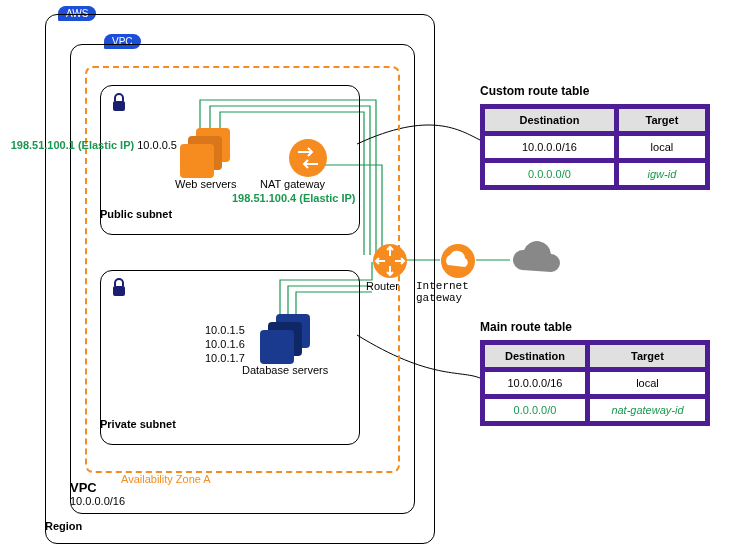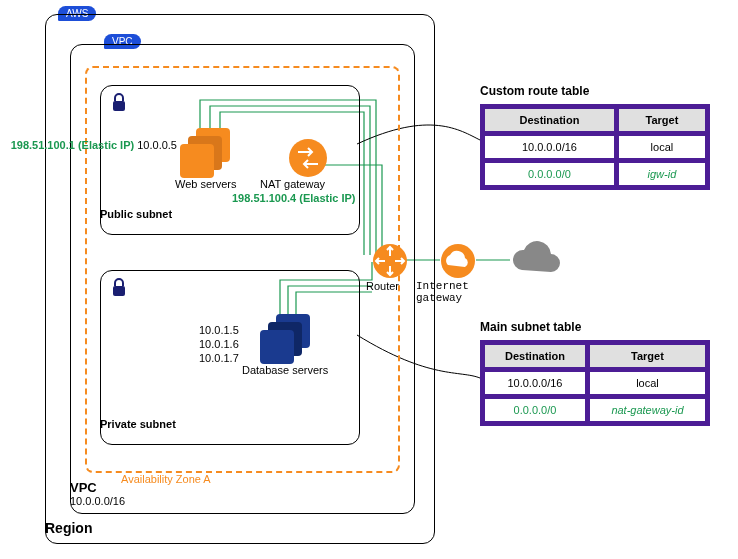--- a/index.html
+++ b/index.html
@@ -42,21 +42,21 @@
   <g stroke="#000" stroke-width="1" fill="none">
     <path d="M357,144 C430,110 460,130 480,140"></path>
     <path d="M357,335 C430,380 460,370 480,378"></path>
   </g>
 </svg>
 
 <div class="abs aws-badge" style="left:58px; top:6px;">AWS</div>
 <div class="abs vpc-badge" style="left:104px; top:34px;">VPC</div>
 
 <div class="abs box" style="left:45px; top:14px; width:390px; height:530px;"></div>
-<div class="abs center bold" style="left:45px; top:520px; width:390px; font-size:14px;">Region</div>
+<div class="abs center bold" style="left:45px; top:520px; width:390px; font-size:11px;">Region</div>
 
 <div class="abs box" style="left:70px; top:44px; width:345px; height:470px;"></div>
 <div class="abs center" style="left:70px; top:480px; width:345px;">
   <div class="bold" style="font-size:13px;">VPC</div>
   <div>10.0.0.0/16</div>
 </div>
 
 <div class="abs dash" style="left:85px; top:66px; width:315px; height:407px;"></div>
 <div class="abs center orange" style="left:85px; top:473px; width:315px;padding-left:36px;">Availability Zone A</div>
 
@@ -109,21 +109,21 @@
 </div>
 
 <div class="abs" style="left:258px; top:312px;">
   <svg width="56" height="52">
     <rect x="18" y="2" width="34" height="34" rx="4" fill="#1a3a8f"></rect>
     <rect x="10" y="10" width="34" height="34" rx="4" fill="#0f2766"></rect>
     <rect x="2" y="18" width="34" height="34" rx="4" fill="#1a3a8f"></rect>
   </svg>
 </div>
 <div class="abs center" style="left:242px; top:364px; width:100px;">Database servers</div>
-<div class="abs" style="left:199px; top:323px; text-align:right; line-height:14px;">
+<div class="abs" style="left:205px; top:323px; text-align:right; line-height:14px;">
   <div>10.0.1.5</div>
   <div>10.0.1.6</div>
   <div>10.0.1.7</div>
 </div>
 
 <div class="abs" style="left:372px; top:243px;">
   <svg width="36" height="36">
       <circle cx="18" cy="18" r="17" fill="#f68b1f"></circle>
     <g stroke="#fff" stroke-width="2">
         <path d="M18,5 v8 M18,23 v8 M5,18 h8 M23,18 h8"></path>
@@ -161,21 +161,21 @@
         </tr>
     <tr>
           <td class="green-td2">0.0.0.0/0</td>
           <td class="green-td">igw-id</td>
         </tr>
   </tbody>
     </table>
 </div>
 
 <div class="abs" style="left:480px; top:320px; width:230px;">
-  <div class="center bold" style="margin-bottom:6px; font-size:12px;">Main subnet table</div>
+  <div class="center bold" style="margin-bottom:6px; font-size:12px;">Main route table</div>
   <table style="width:100%;">
     <tbody>
         <tr>
           <th>Destination</th>
           <th>Target</th>
         </tr>
     <tr>
           <td>10.0.0.0/16</td>
           <td>local</td>
         </tr>

